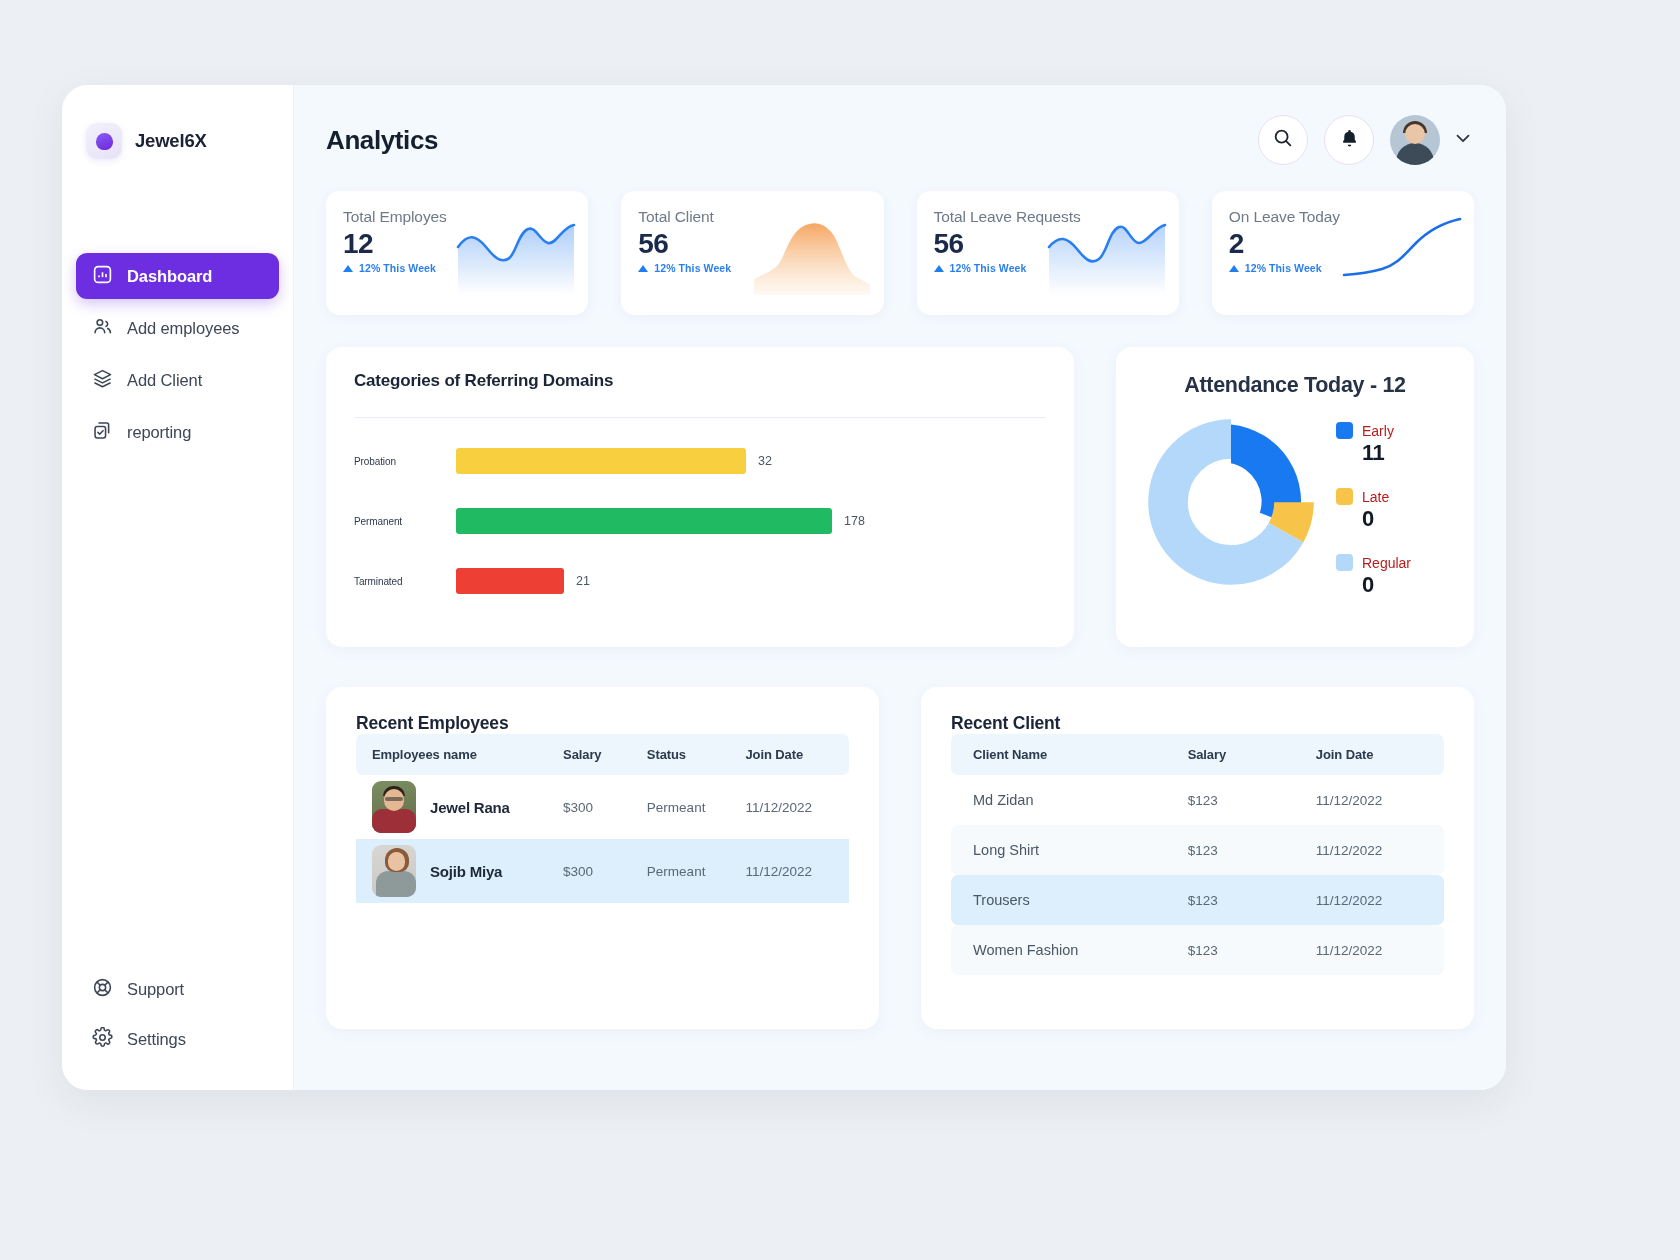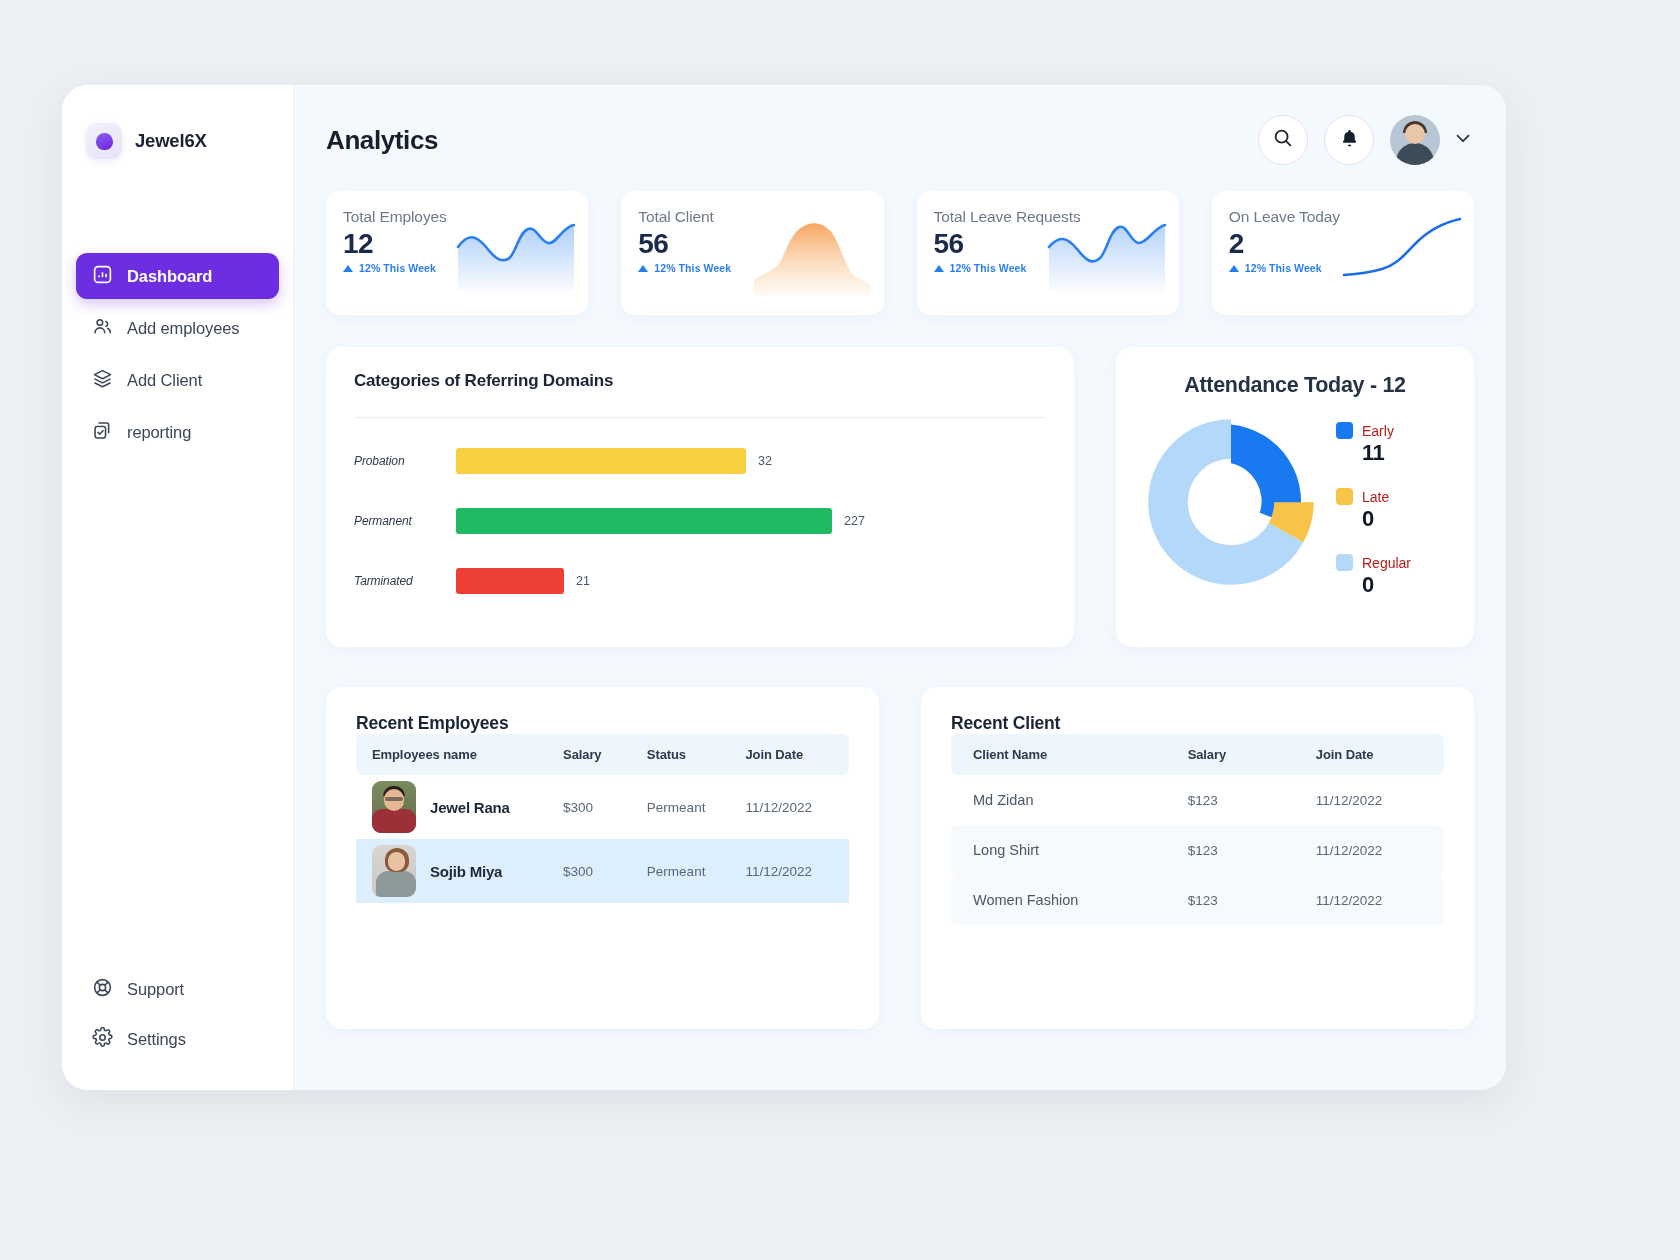--- a/index.html
+++ b/index.html
@@ -97,21 +97,21 @@
   .mid { display: flex; gap: 42px; margin-top: 32px; }
   .card {
     background: #fff; border-radius: 16px;
     box-shadow: 0 3px 14px rgba(70,90,140,.055);
   }
   .bars-card { flex: 1; padding: 24px 28px 30px 18px; height: 300px; }
   .card-title { font-size: 17px; font-weight: 700; color: #1b2537; letter-spacing: -.2px; padding-left: 10px; }
   .divider { height: 1px; background: #e8edf3; margin: 26px 0 0 10px; }
   .bar-rows { margin-top: 30px; display: flex; flex-direction: column; gap: 34px; }
   .bar-row { display: flex; align-items: center; }
-  .bar-label { width: 112px; font-size: 12px; color: #2e3a4c; padding-left: 10px; letter-spacing: -.1px; font-style: italic; }
+  .bar-label { width: 112px; font-size: 10px; color: #2e3a4c; padding-left: 10px; letter-spacing: -.1px; }
   .bar-track { display: flex; align-items: center; gap: 12px; flex: 1; }
   .bar { height: 26px; border-radius: 3px; }
   .bar-val { font-size: 12.5px; color: #4a5568; }
 
   .donut-card { width: 358px; height: 300px; padding: 26px 0 0 0; }
   .donut-title { font-size: 21.5px; font-weight: 700; color: #263246; text-align: center; letter-spacing: -.3px; }
   .donut-body { display: flex; align-items: flex-start; margin-top: 14px; }
   .donut-wrap { width: 220px; display: flex; justify-content: center; padding-left: 10px; }
   .legend { display: flex; flex-direction: column; gap: 22px; padding-top: 10px; }
   .legend-item { display: flex; flex-direction: column; gap: 1px; }
@@ -369,21 +369,21 @@
             <div class="bar-track">
               <div class="bar" style="width:290px;background:#f7cf3f;"></div>
               <div class="bar-val">32</div>
             </div>
           </div>
 
           <div class="bar-row">
             <div class="bar-label">Permanent</div>
             <div class="bar-track">
               <div class="bar" style="width:376px;background:#20ba62;"></div>
-              <div class="bar-val">227</div>
+              <div class="bar-val">178</div>
             </div>
           </div>
 
           <div class="bar-row">
             <div class="bar-label">Tarminated</div>
             <div class="bar-track">
               <div class="bar" style="width:108px;background:#ee3f35;"></div>
               <div class="bar-val">21</div>
             </div>
           </div>
@@ -495,20 +495,25 @@
             <tr class="cli-row">
               <td>Md Zidan</td>
               <td>$123</td>
               <td>11/12/2022</td>
             </tr>
             <tr class="cli-row alt">
               <td>Long Shirt</td>
               <td>$123</td>
               <td>11/12/2022</td>
             </tr>
+            <tr class="cli-row hl">
+              <td>Trousers</td>
+              <td>$123</td>
+              <td>11/12/2022</td>
+            </tr>
             <tr class="cli-row alt">
               <td>Women Fashion</td>
               <td>$123</td>
               <td>11/12/2022</td>
             </tr>
           </tbody>
         </table>
       </div>
 
     </section>

